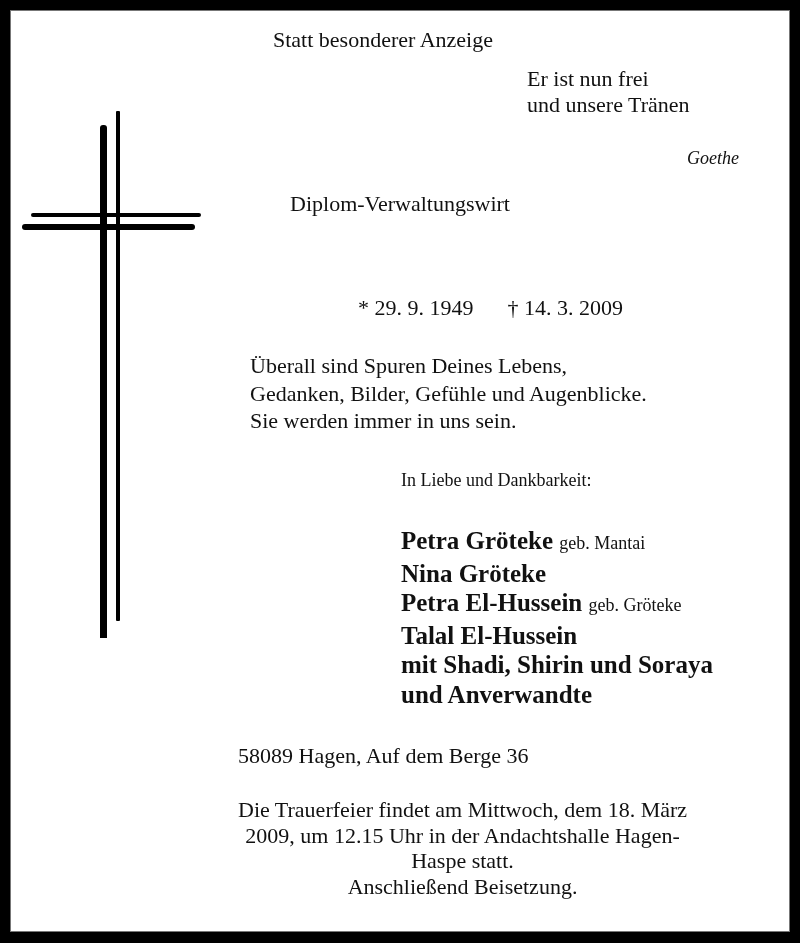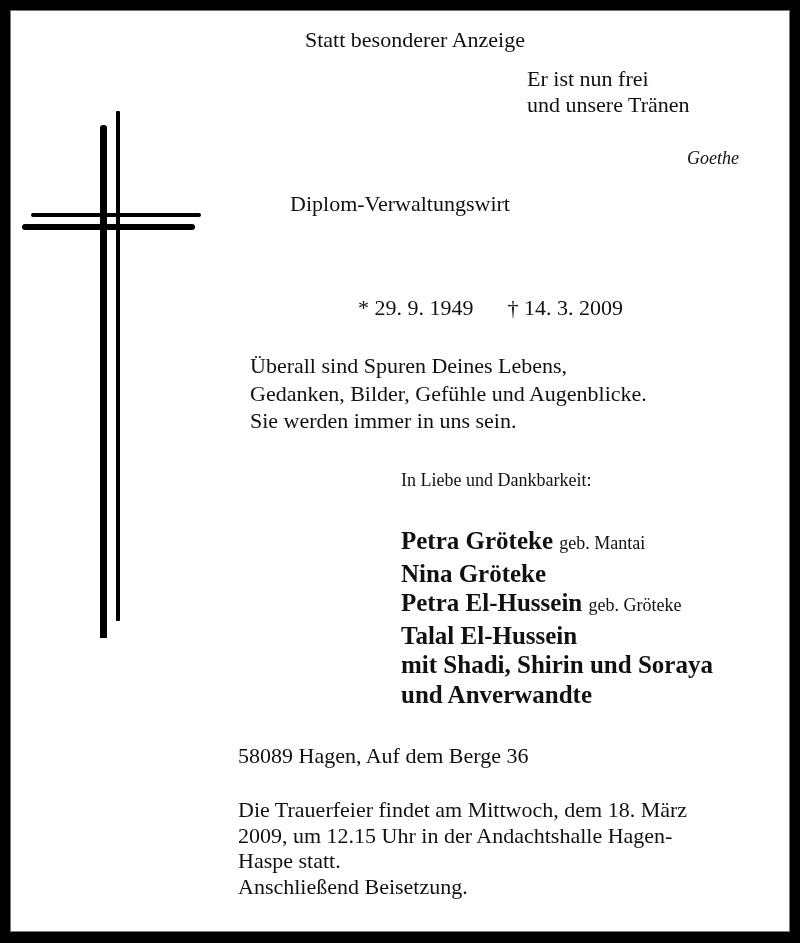--- a/index.html
+++ b/index.html
@@ -12,37 +12,37 @@
       color: #111;
     }
     .card {
       position: absolute;
       left: 10px; top: 10px;
       width: 780px; height: 922px;
       background: #fff;
       box-shadow: inset 0 0 0 1px #777;
     }
     .abs { position: absolute; white-space: nowrap; }
-    .heading-sm { font-size: 22px; margin-left: 32px; }
+    .heading-sm { font-size: 22px; }
     .quote { left: 517px; top: 56px; font-size: 22px; line-height: 26px; }
     .quote div { white-space: nowrap; }
     .author { position: absolute; left: 677px; top: 138px; font-size: 18px; font-style: italic; }
     .title { left: 0; width: 780px; top: 181px; text-align: center; font-size: 22px; box-sizing: border-box; }
     .name { left: 246px; top: 219px; font-size: 45px; font-weight: bold; letter-spacing: -0.3px; }
     .dates { left: 348px; top: 285px; font-size: 22px; }
     .dates span.gap { display: inline-block; width: 34px; }
     .verse { left: 240px; top: 342px; font-size: 22px; line-height: 27.5px; }
     .verse div { white-space: nowrap; }
     .love { left: 391px; top: 460px; font-size: 18px; }
     .family { left: 391px; top: 516px; font-size: 25px; line-height: 29.6px; font-weight: bold; }
     .family div { white-space: nowrap; }
     .family .note { font-weight: normal; font-size: 18px; }
     .address { left: 228px; top: 733px; font-size: 22px; }
     .service { left: 228px; top: 787px; font-size: 22px; line-height: 25.5px; }
-    .service div { white-space: nowrap; }
+    .service div { white-space: nowrap; text-align: center; }
     .bar { position: absolute; background: #000; border-radius: 3px; }
   </style>
 </head>
 <body>
 
 <div class="card">
 
   <div>
     <div class="bar" style="left:90px; top:115px; width:7px; height:513px; border-radius:3px 3px 0 0;"></div>
     <div class="bar" style="left:106px; top:101px; width:4px; height:510px; border-radius:1px;"></div>

